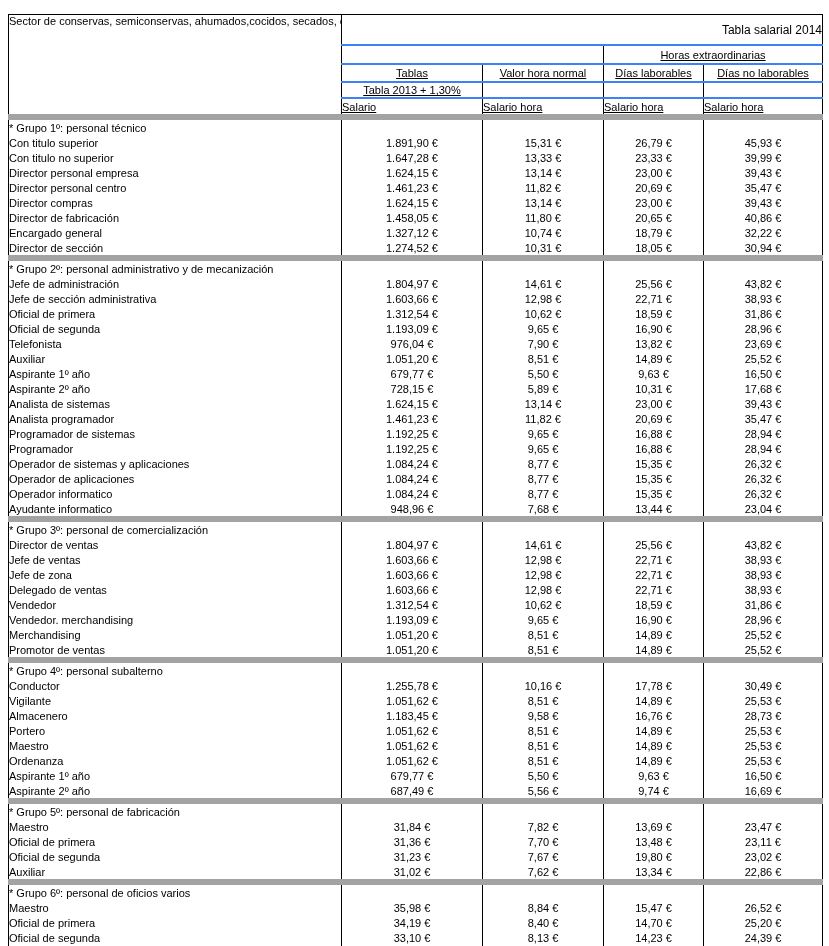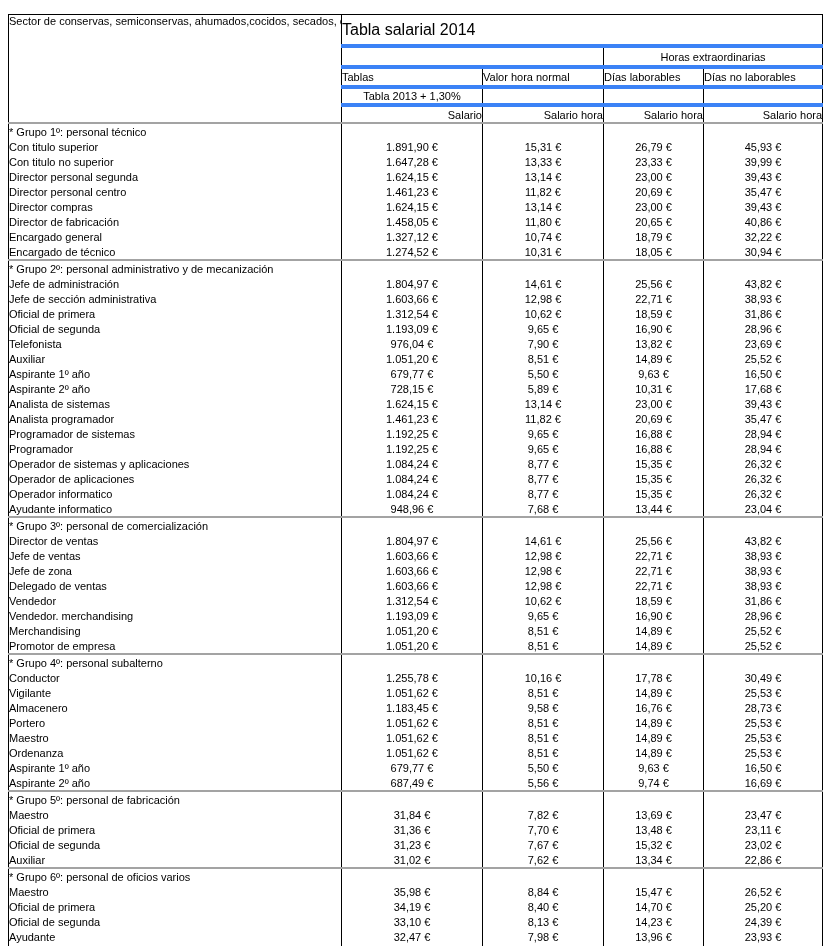--- a/index.html
+++ b/index.html
@@ -22,36 +22,36 @@
     font-size: 11px;
   }
   #salary-table th, #salary-table td {
     border-left: 1px solid #000000;
     font-weight: normal;
     padding: 0;
     overflow: hidden;
     white-space: nowrap;
   }
   
-  thead tr.hline > th { border-top: 4px solid #3b82f6; }
+  thead tr.hline > th { border-top: 2px solid #3b82f6; text-decoration: underline; }
   
-  tbody.group { border-top: 2px solid #a3a3a3; }
+  tbody.group { border-top: 6px solid #a3a3a3; }
 
   th.sector-cell {
     vertical-align: top;
     text-align: left;
     padding: 3px 4px 0 4px;
     white-space: pre-line;
     line-height: 13.5px;
   }
-  th.title-cell { height: 29px; text-align: left; font-size: 16px; }
+  th.title-cell { height: 29px; text-align: right; font-size: 12px; }
   tr.r2 > th { height: 17px; text-align: center; }
-  tr.r3 > th { height: 16px; text-align: left; }
+  tr.r3 > th { height: 16px; text-align: center; }
   tr.r4 > th { height: 14px; }
-  tr.r5 > th { height: 15px; text-align: right; }
+  tr.r5 > th { height: 15px; text-align: left; }
 
   tbody td { height: 15px; }
   td.label { text-align: left; }
   td.group-label { white-space: pre; padding-left: 3px; }
   td.item-label { padding-left: 6px; white-space: pre; }
   td.num { text-align: center; }
 </style>
 </head>
 <body>
 
@@ -110,21 +110,21 @@
         <td class="num">45,93 €</td>
       </tr>
       <tr>
         <td class="label item-label">Con titulo no superior</td>
         <td class="num">1.647,28 €</td>
         <td class="num">13,33 €</td>
         <td class="num">23,33 €</td>
         <td class="num">39,99 €</td>
       </tr>
       <tr>
-        <td class="label item-label">Director personal segunda</td>
+        <td class="label item-label">Director personal empresa</td>
         <td class="num">1.624,15 €</td>
         <td class="num">13,14 €</td>
         <td class="num">23,00 €</td>
         <td class="num">39,43 €</td>
       </tr>
       <tr>
         <td class="label item-label">Director personal centro</td>
         <td class="num">1.461,23 €</td>
         <td class="num">11,82 €</td>
         <td class="num">20,69 €</td>
@@ -145,21 +145,21 @@
         <td class="num">40,86 €</td>
       </tr>
       <tr>
         <td class="label item-label">Encargado general</td>
         <td class="num">1.327,12 €</td>
         <td class="num">10,74 €</td>
         <td class="num">18,79 €</td>
         <td class="num">32,22 €</td>
       </tr>
       <tr>
-        <td class="label item-label">Encargado de técnico</td>
+        <td class="label item-label">Director de sección</td>
         <td class="num">1.274,52 €</td>
         <td class="num">10,31 €</td>
         <td class="num">18,05 €</td>
         <td class="num">30,94 €</td>
       </tr>
     </tbody>
     <tbody class="group">
       <tr>
         <td class="label group-label">* Grupo 2º:  personal administrativo y de mecanización</td>
         <td class="num"></td>
@@ -331,21 +331,21 @@
         <td class="num">28,96 €</td>
       </tr>
       <tr>
         <td class="label item-label">Merchandising</td>
         <td class="num">1.051,20 €</td>
         <td class="num">8,51 €</td>
         <td class="num">14,89 €</td>
         <td class="num">25,52 €</td>
       </tr>
       <tr>
-        <td class="label item-label">Promotor de empresa</td>
+        <td class="label item-label">Promotor de ventas</td>
         <td class="num">1.051,20 €</td>
         <td class="num">8,51 €</td>
         <td class="num">14,89 €</td>
         <td class="num">25,52 €</td>
       </tr>
     </tbody>
     <tbody class="group">
       <tr>
         <td class="label group-label">* Grupo 4º:  personal  subalterno</td>
         <td class="num"></td>
@@ -429,21 +429,21 @@
         <td class="label item-label">Oficial de primera</td>
         <td class="num">31,36 €</td>
         <td class="num">7,70 €</td>
         <td class="num">13,48 €</td>
         <td class="num">23,11 €</td>
       </tr>
       <tr>
         <td class="label item-label">Oficial de segunda</td>
         <td class="num">31,23 €</td>
         <td class="num">7,67 €</td>
-        <td class="num">15,32 €</td>
+        <td class="num">19,80 €</td>
         <td class="num">23,02 €</td>
       </tr>
       <tr>
         <td class="label item-label">Auxiliar</td>
         <td class="num">31,02 €</td>
         <td class="num">7,62 €</td>
         <td class="num">13,34 €</td>
         <td class="num">22,86 €</td>
       </tr>
     </tbody>

